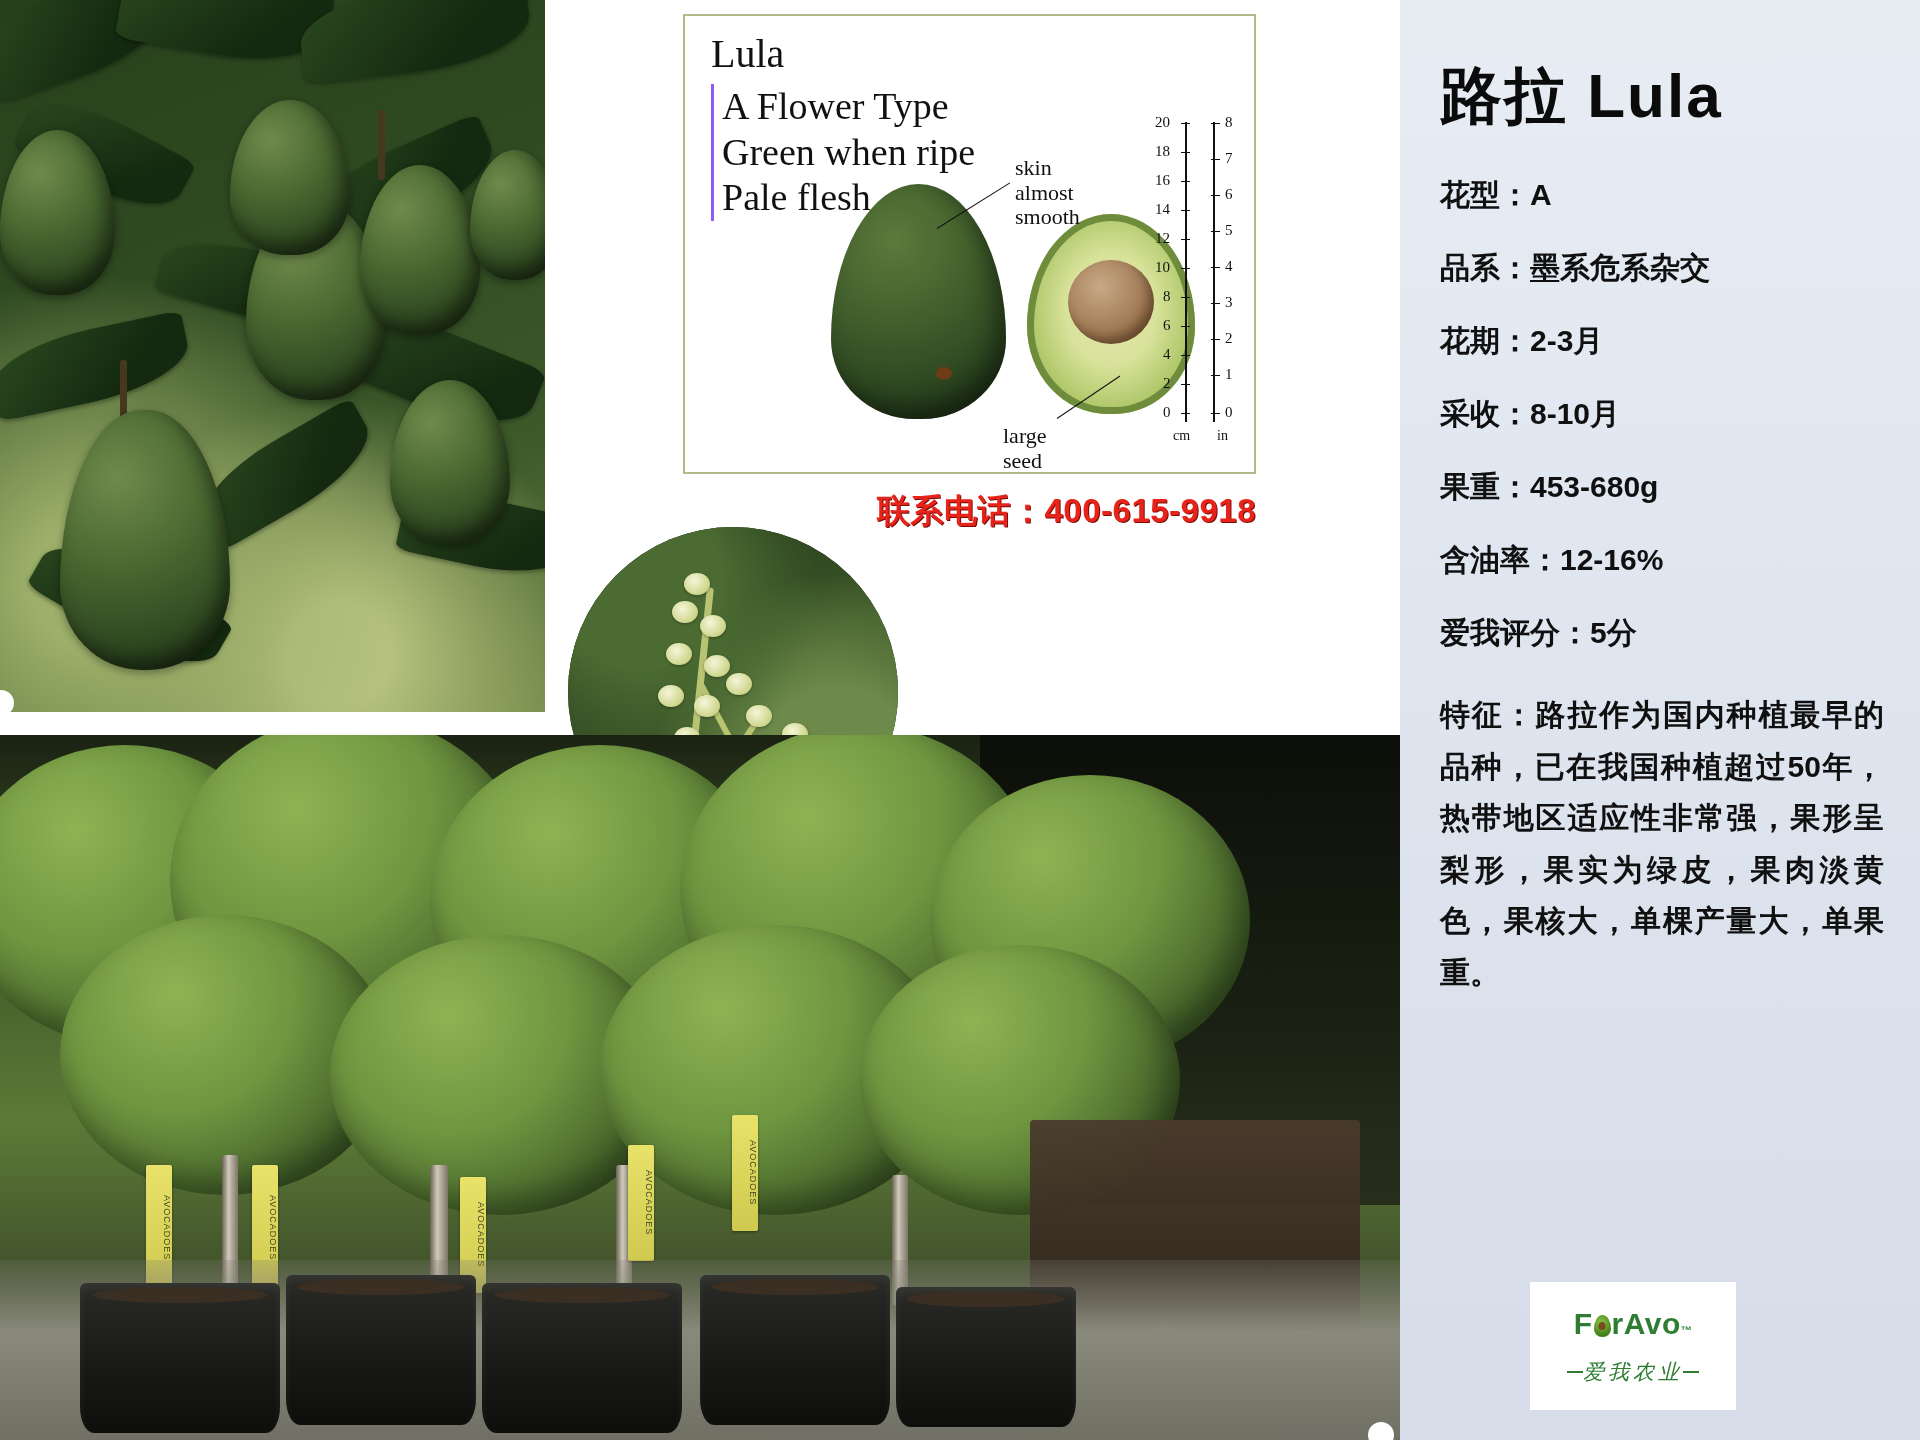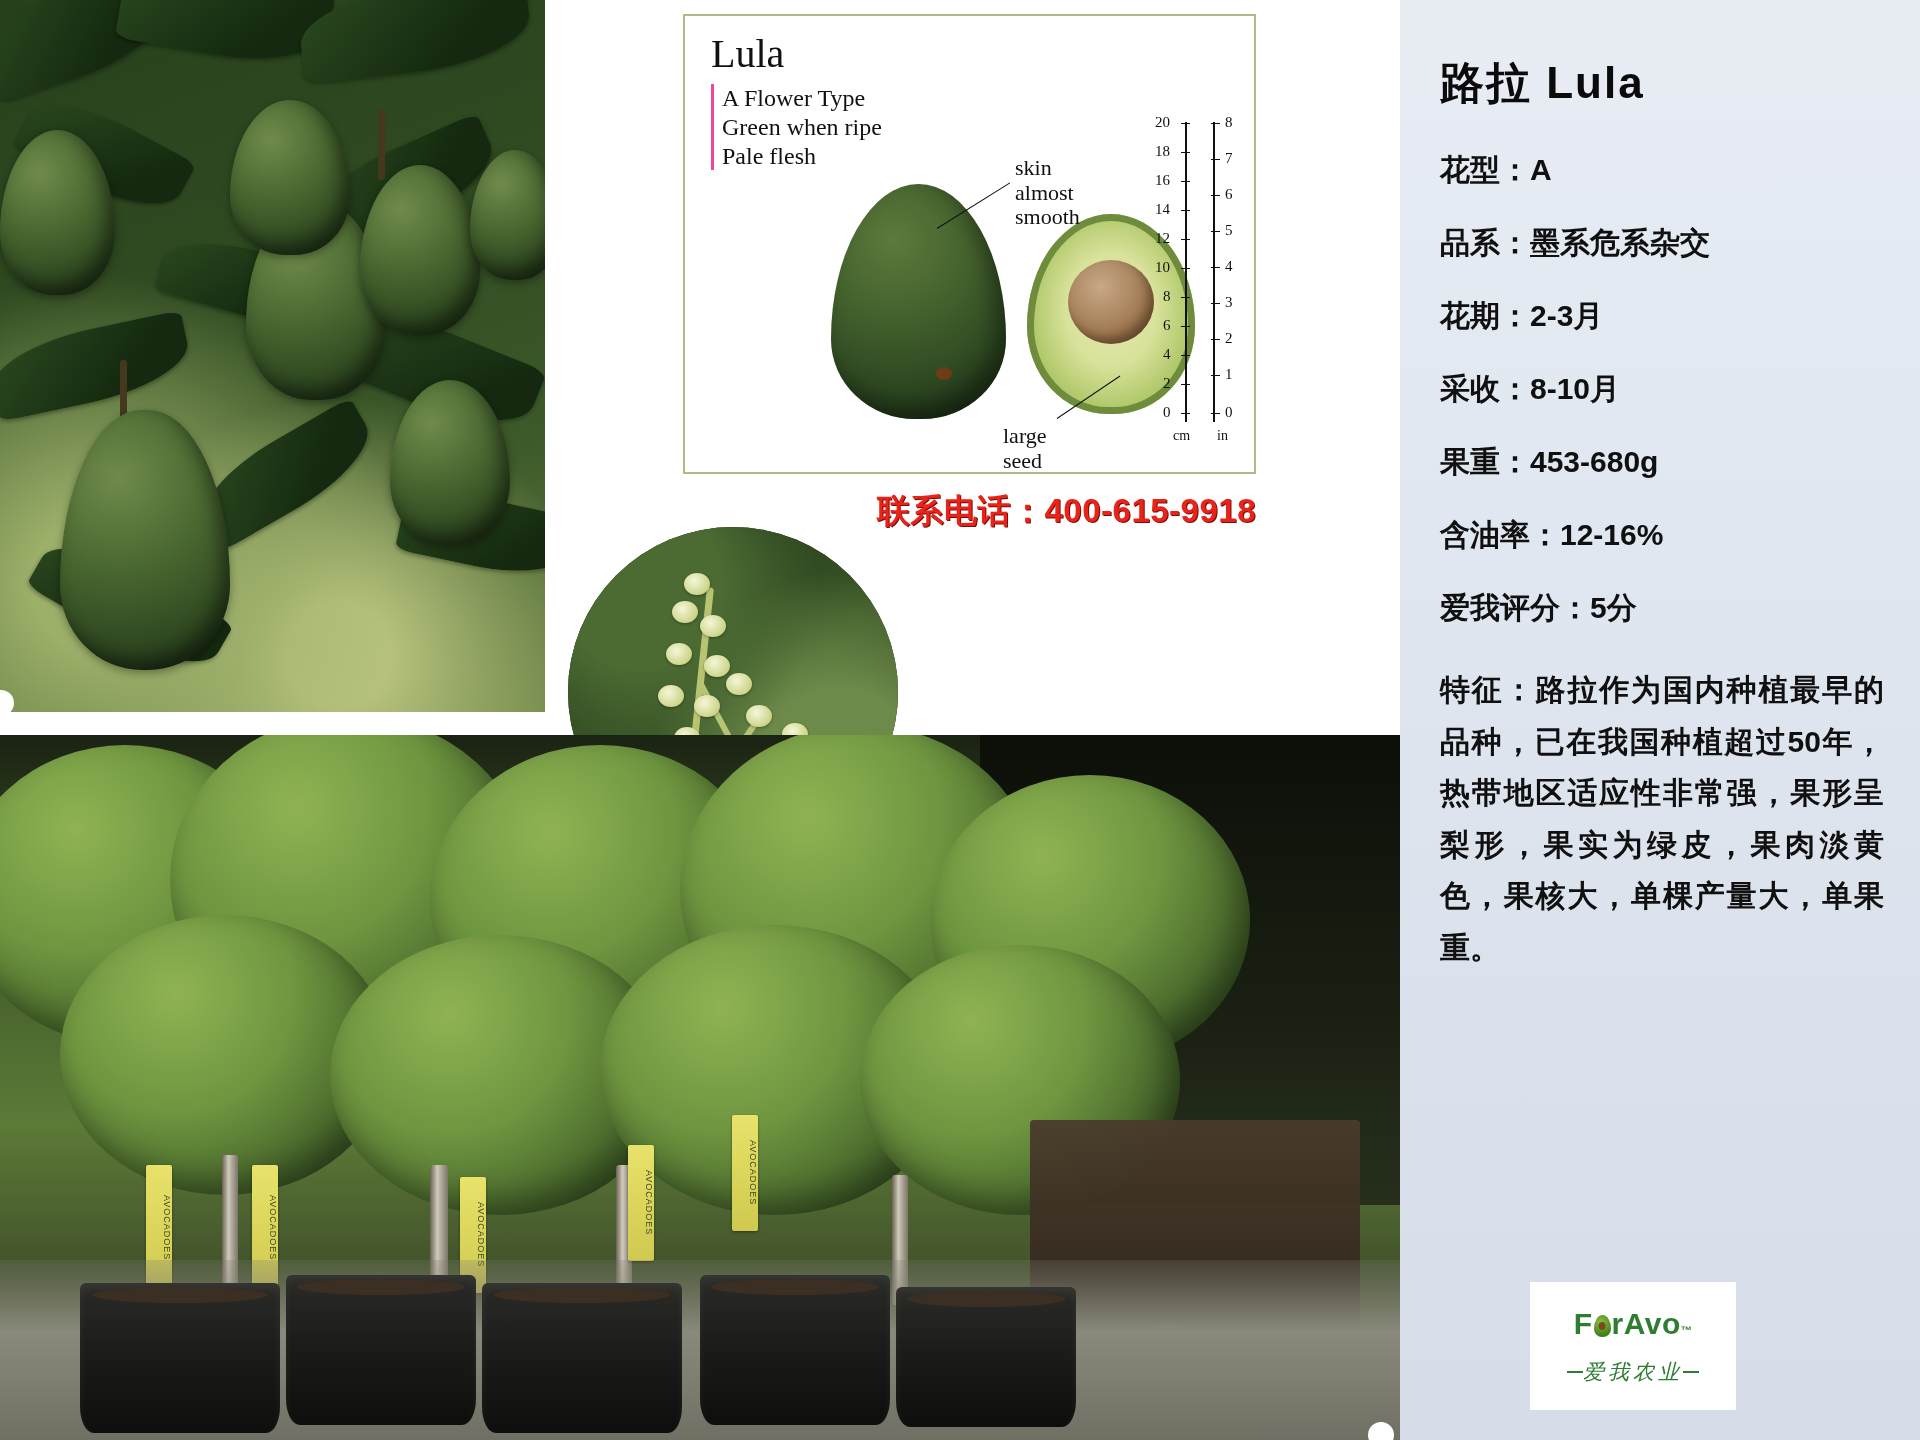--- a/index.html
+++ b/index.html
@@ -79,24 +79,24 @@
     font-family: "Liberation Serif", "DejaVu Serif", serif;
     font-size: 40px;
     color: #111;
     line-height: 1.02;
   }
   .diagram-sub {
     position: absolute;
     left: 26px;
     top: 68px;
     font-family: "Liberation Serif", "DejaVu Serif", serif;
-    font-size: 24px;
+    font-size: 38px;
     color: #111;
     line-height: 1.2;
-    border-left: 3px solid #ec4899;
+    border-left: 3px solid #8b5cf6;
     padding-left: 8px;
   }
   .diagram-sub div { white-space: nowrap; }
 
   .whole-fruit {
     position: absolute;
     left: 146px;
     top: 168px;
     width: 175px;
     height: 235px;
@@ -318,21 +318,21 @@
     position: absolute;
     left: 1400px;
     top: 0;
     width: 520px;
     height: 1440px;
     background: linear-gradient(180deg, #e8edf4 0%, #dde4ee 55%, #d6dde9 100%);
     box-sizing: border-box;
     padding: 54px 36px 0 40px;
   }
   .panel-title {
-    font-size: 44px;
+    font-size: 62px;
     font-weight: bold;
     color: #0b0b0b;
     letter-spacing: 2px;
     margin: 0 0 40px 0;
     white-space: nowrap;
   }
   .spec {
     font-size: 30px;
     font-weight: bold;
     color: #101010;

